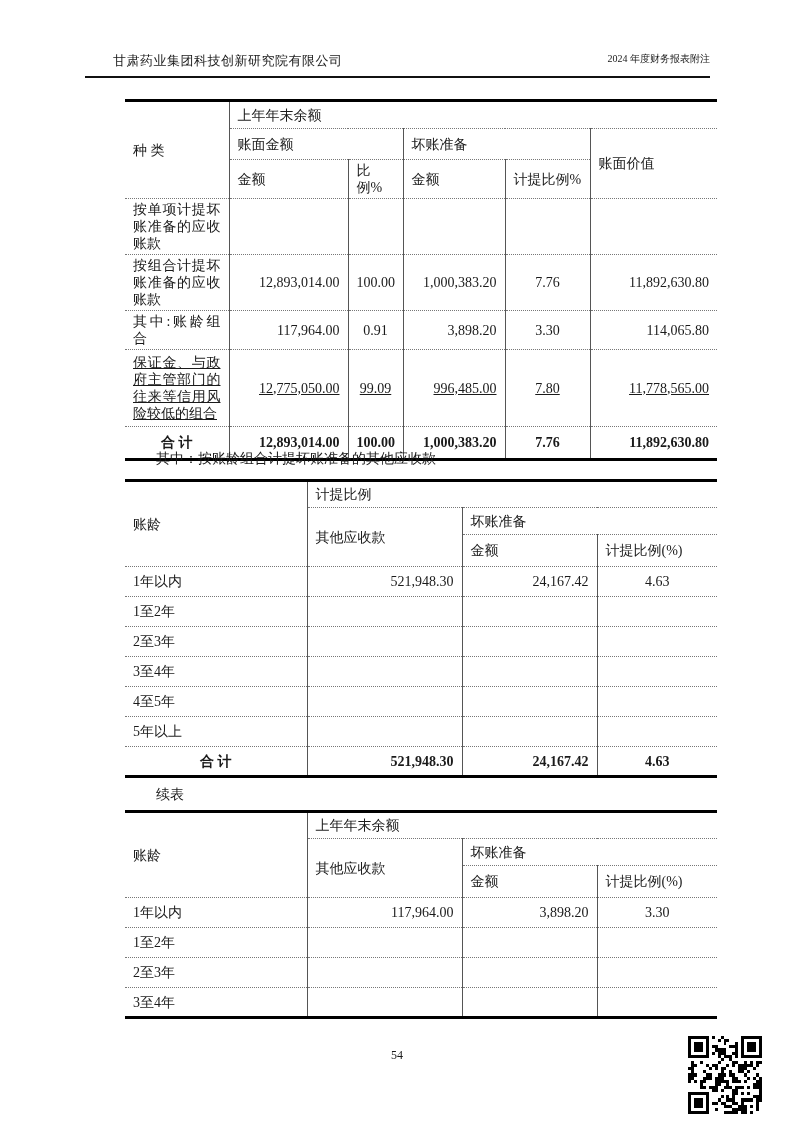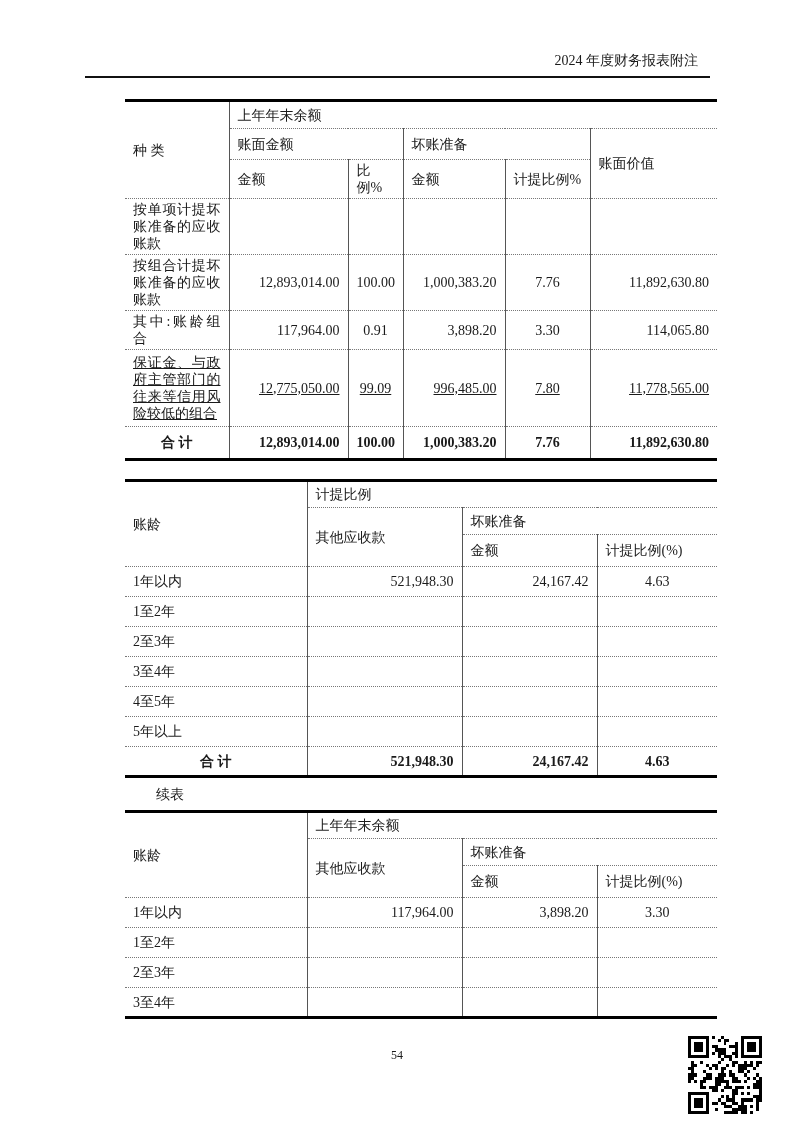--- a/index.html
+++ b/index.html
@@ -3,21 +3,21 @@
 <meta charset="utf-8">
 <style>
   html,body { margin:0; padding:0; background:#e8e8e8; }
   .page {
     position:relative; width:794px; height:1123px; margin:0 auto;
     background:#ffffff; overflow:hidden;
     font-family:"Liberation Serif","DejaVu Serif",serif;
     color:#1a1a1a;
   }
   .hdr-left  { position:absolute; left:113px; top:52px; font-size:13px; letter-spacing:0.5px; }
-  .hdr-right { position:absolute; right:96px; top:52px; font-size:14px; }
+  .hdr-right { position:absolute; right:84px; top:52px; font-size:10px; }
   .hdr-rule  { position:absolute; left:85px; top:76px; width:625px; height:2px; background:#111; }
 
   table.fin {
     position:absolute; border-collapse:collapse; table-layout:fixed;
     border-top:3px solid #000; border-bottom:3px solid #000;
     font-size:14px; line-height:17px;
   }
   table.fin th, table.fin td {
     border-left:1px solid #555; border-right:1px solid #555;
     border-top:1px dotted #777; border-bottom:1px dotted #777;
@@ -61,20 +61,21 @@
   .caption2 { position:absolute; left:156px; top:786px; font-size:14px; }
   .page-num { position:absolute; left:0; top:1048px; width:794px; text-align:center; font-size:12px; }
   .qr { position:absolute; left:688px; top:1036px; width:74px; height:78px; }
   .qr svg { display:block; width:74px; height:78px; }
 </style>
 </head>
 <body>
 
 <div class="page">
 
+  <div class="hdr-left">甘肃药业集团科技创新研究院有限公司</div>
   <div class="hdr-right">2024 年度财务报表附注</div>
   <div class="hdr-rule"></div>
 
   <table class="fin" id="table1">
     <colgroup>
       <col style="width:104px">
         <col style="width:119px">
         <col style="width:55px">
       <col style="width:102px">
         <col style="width:85px">
@@ -134,20 +135,21 @@
           <td>合  计</td>
           <td>12,893,014.00</td>
           <td>100.00</td>
           <td>1,000,383.20</td>
           <td>7.76</td>
           <td>11,892,630.80</td>
         </tr>
       </tbody>
   </table>
 
+  <div class="caption">其中：按账龄组合计提坏账准备的其他应收款</div>
 
   <table class="fin" id="table2">
     <colgroup>
       <col style="width:182px">
         <col style="width:155px">
         <col style="width:135px">
         <col style="width:120px">
     </colgroup>
     <thead>
       <tr>

